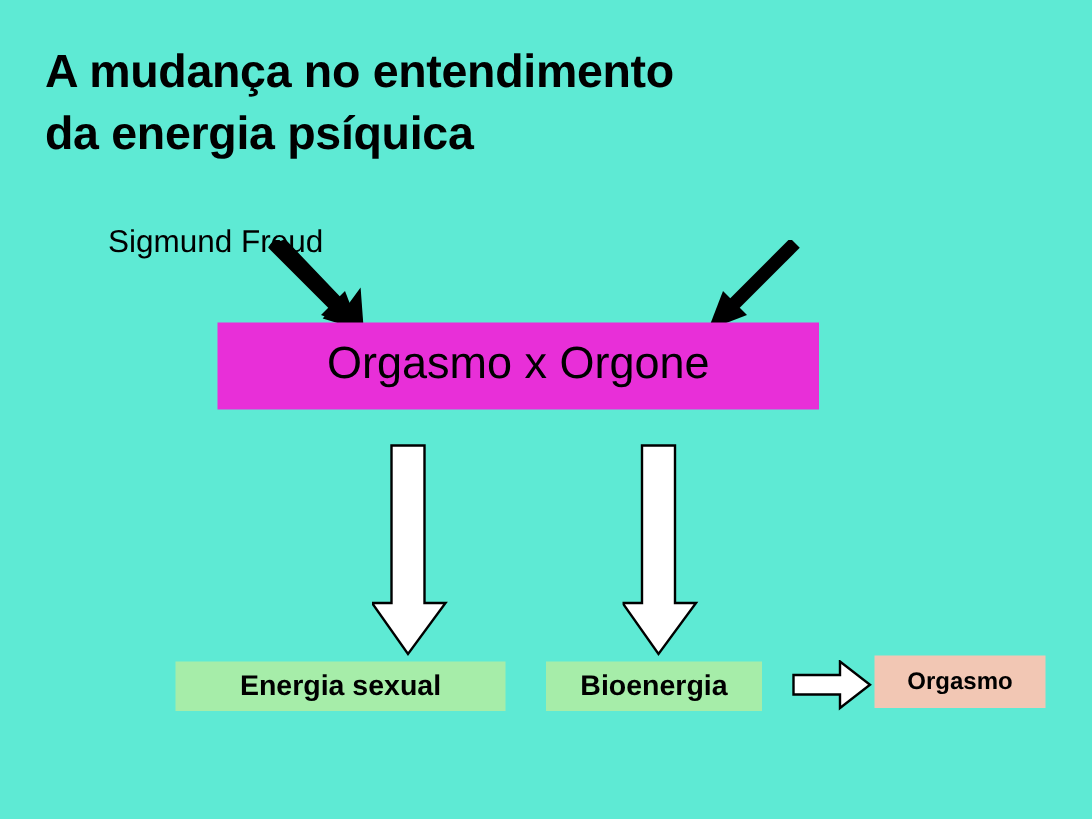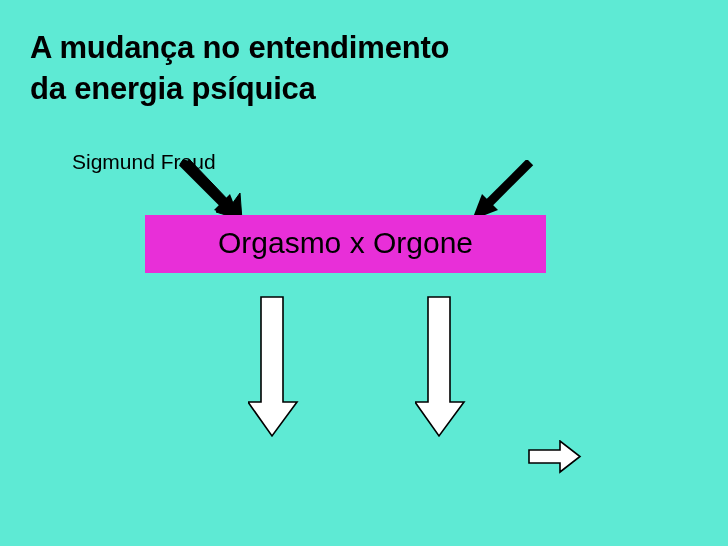--- a/index.html
+++ b/index.html
@@ -150,20 +150,29 @@
   </div>
 
   <svg class="block-arrow-down" id="arrow-down-left" style="left:248px; top:296px;" width="60" height="142" viewBox="0 0 60 142">
     <polygon points="13,1 35,1 35,106 49,106 24,140 0,106 13,106" fill="#ffffff" stroke="#000000" stroke-width="1.6" stroke-linejoin="miter"></polygon>
   </svg>
 
   <svg class="block-arrow-down" id="arrow-down-right" style="left:415px; top:296px;" width="60" height="142" viewBox="0 0 60 142">
     <polygon points="13,1 35,1 35,106 49,106 24,140 0,106 13,106" fill="#ffffff" stroke="#000000" stroke-width="1.6" stroke-linejoin="miter"></polygon>
   </svg>
 
+  <div class="result-box" id="box-energia-sexual">
+    <span class="box-text">Energia sexual</span>
+  </div>
 
+  <div class="result-box" id="box-bioenergia">
+    <span class="box-text">Bioenergia</span>
+  </div>
 
   <svg id="arrow-to-orgasmo" width="54" height="34" viewBox="0 0 54 34">
     <polygon points="1,10 32,10 32,1 52,16.5 32,32 32,23 1,23" fill="#ffffff" stroke="#000000" stroke-width="1.6" stroke-linejoin="miter"></polygon>
   </svg>
 
+  <div class="result-box" id="box-orgasmo">
+    <span class="box-text">Orgasmo</span>
+  </div>
 
 </div>
 
 </body></html>

